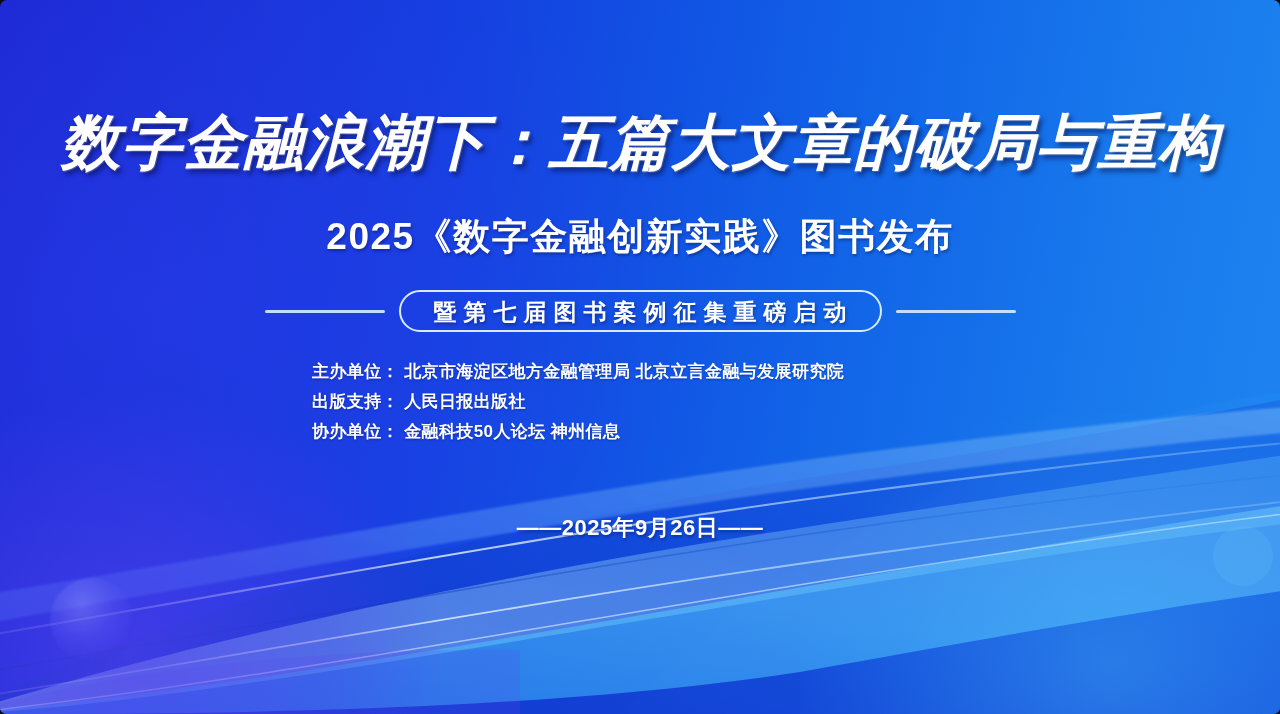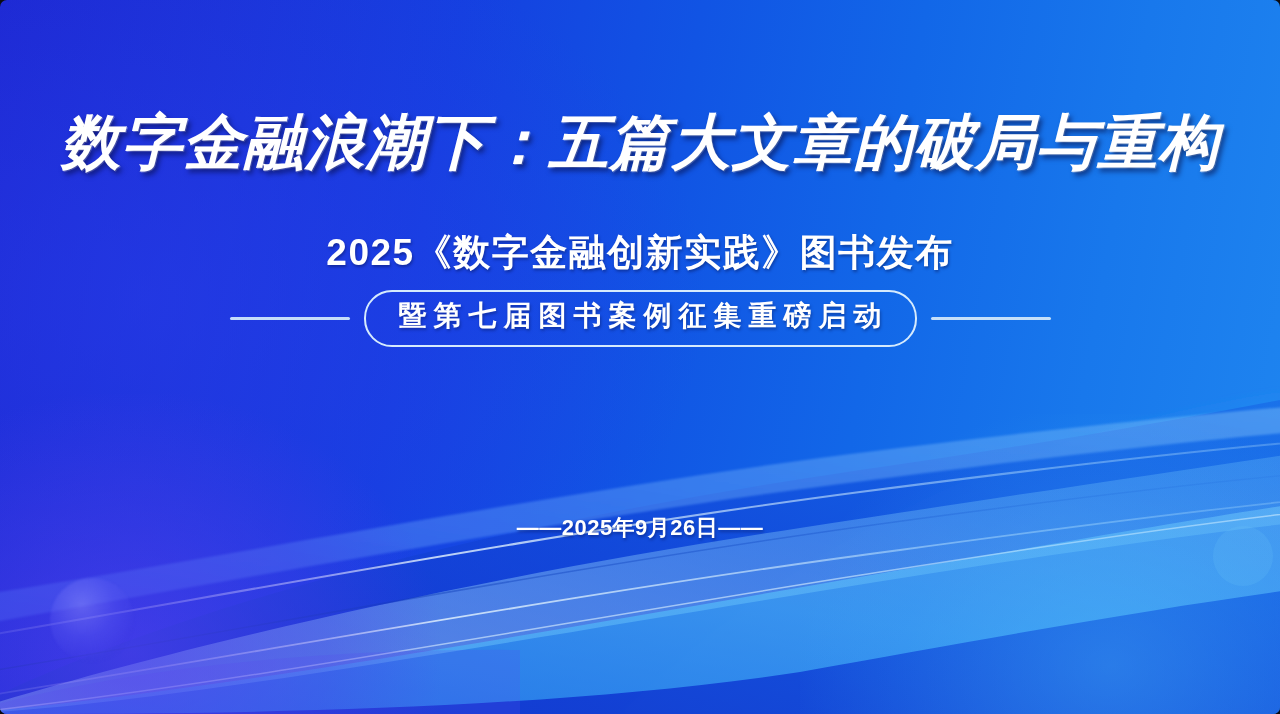--- a/index.html
+++ b/index.html
@@ -94,21 +94,20 @@
     position: absolute;
     top: 212px;
     left: 0; right: 0;
     text-align: center;
     color: #ffffff;
     font-size: 37px;
     font-weight: 700;
     letter-spacing: 1.5px;
     white-space: nowrap;
     text-shadow: 1px 2px 3px rgba(5,15,70,0.42);
-    margin-top: 16px;
   }
 
   .banner-row {
     position: absolute;
     top: 290px;
     left: 0; right: 0;
     display: flex;
     align-items: center;
     justify-content: center;
     gap: 14px;
@@ -116,23 +115,23 @@
   .banner-rule {
     width: 120px;
     height: 3px;
     border-radius: 2px;
     background: #cfe6fb;
     opacity: .95;
   }
   .banner-pill {
     border: 2.5px solid #d6ebfd;
     border-radius: 28px;
-    padding: 5px 26px 10px;
-    color: #ffffff;
-    font-size: 28px;
+    padding: 5px 26px 2px;
+    color: #ffffff;
+    font-size: 23px;
     font-weight: 700;
     letter-spacing: 7px;
     text-indent: 7px;
     white-space: nowrap;
     text-shadow: 1px 2px 3px rgba(5,15,70,0.40);
   }
 
   .details {
     position: absolute;
     top: 357px;
@@ -248,18 +247,30 @@
 
     <div class="sub-title">2025《数字金融创新实践》图书发布</div>
 
     <div class="banner-row">
       <span class="banner-rule"></span>
       <span class="banner-pill">暨第七届图书案例征集重磅启动</span>
       <span class="banner-rule"></span>
     </div>
 
     <div class="details">
+      <div class="row">
+        <span class="label">主办单位：</span>
+        <span class="value">北京市海淀区地方金融管理局  北京立言金融与发展研究院</span>
+      </div>
+      <div class="row">
+        <span class="label">出版支持：</span>
+        <span class="value">人民日报出版社</span>
+      </div>
+      <div class="row">
+        <span class="label">协办单位：</span>
+        <span class="value">金融科技50人论坛  神州信息</span>
+      </div>
     </div>
 
     <div class="date-row">——2025年9月26日——</div>
 
   </div>
 </div>
 
 </body></html>

